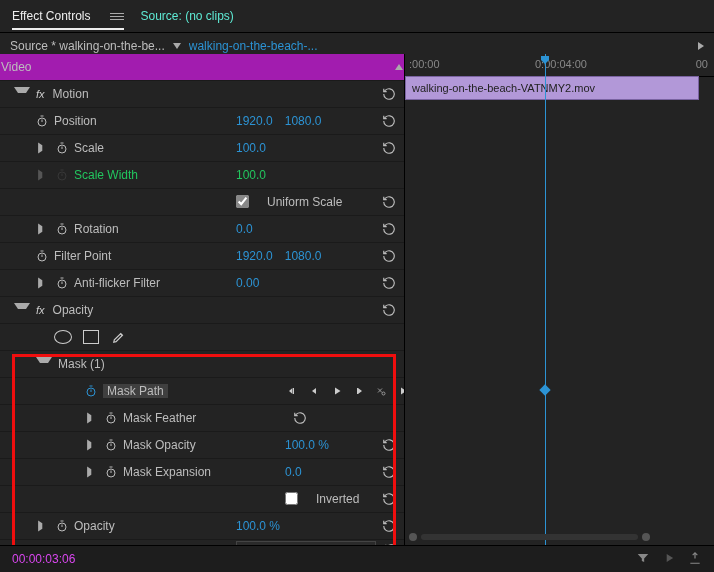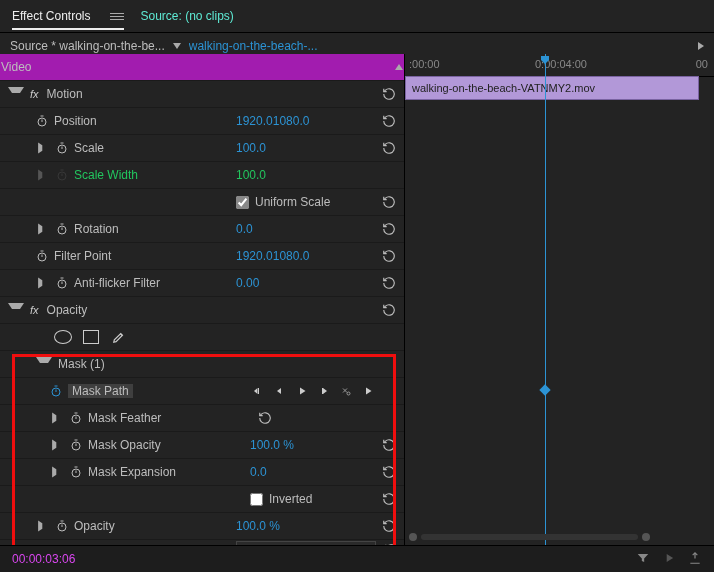--- a/index.html
+++ b/index.html
@@ -20,26 +20,26 @@
   .tri-d{width:0;height:0;border-left:4px solid transparent;border-right:4px solid transparent;border-top:6px solid #aaa}
   .tri-u{width:0;height:0;border-left:4px solid transparent;border-right:4px solid transparent;border-bottom:6px solid #aaa}
   
   .main{display:flex;position:absolute;top:54px;bottom:26px;left:0;right:0}
   .leftpane{flex:0 0 404px;border-right:1px solid #000;overflow:hidden;position:relative}
   .rightpane{flex:1;overflow:hidden;position:relative;background:#232323}
   
   .row{display:flex;align-items:center;height:26px;border-bottom:1px solid #1a1a1a}
   .vidrow{background:#a21caf;padding:0 1px;justify-content:space-between}
   .propname{flex:0 0 200px;display:flex;align-items:center;gap:6px;white-space:nowrap;overflow:hidden}
-  .propval{flex:1;display:flex;align-items:center;gap:0}
+  .propval{flex:1;display:flex;align-items:flex-start;gap:12px}
   .reset{flex:0 0 30px;display:flex;justify-content:center}
   .reset svg{width:14px;height:14px}
-  .indent-0{padding-left:8px}
+  .indent-0{padding-left:14px}
   .indent-1{padding-left:36px}
-  .indent-2{padding-left:50px}
+  .indent-2{padding-left:85px}
   .chev{width:8px;height:8px;display:inline-block}
   .fx-badge{font-style:italic;color:#ccc;font-size:11px;margin-right:2px}
   .stopwatch{width:12px;height:12px}
   .hot{color:#2c93d4}
   .dim .propname, .dim .propval{color:#22c55e}
   .dim .stopwatch{opacity:0.3}
   input.cb{width:13px;height:13px;accent-color:#888;margin:0 6px 0 0}
   
   .masktools{gap:10px;padding-left:54px}
   .mt{width:18px;height:14px;display:inline-flex;align-items:center;justify-content:center}

